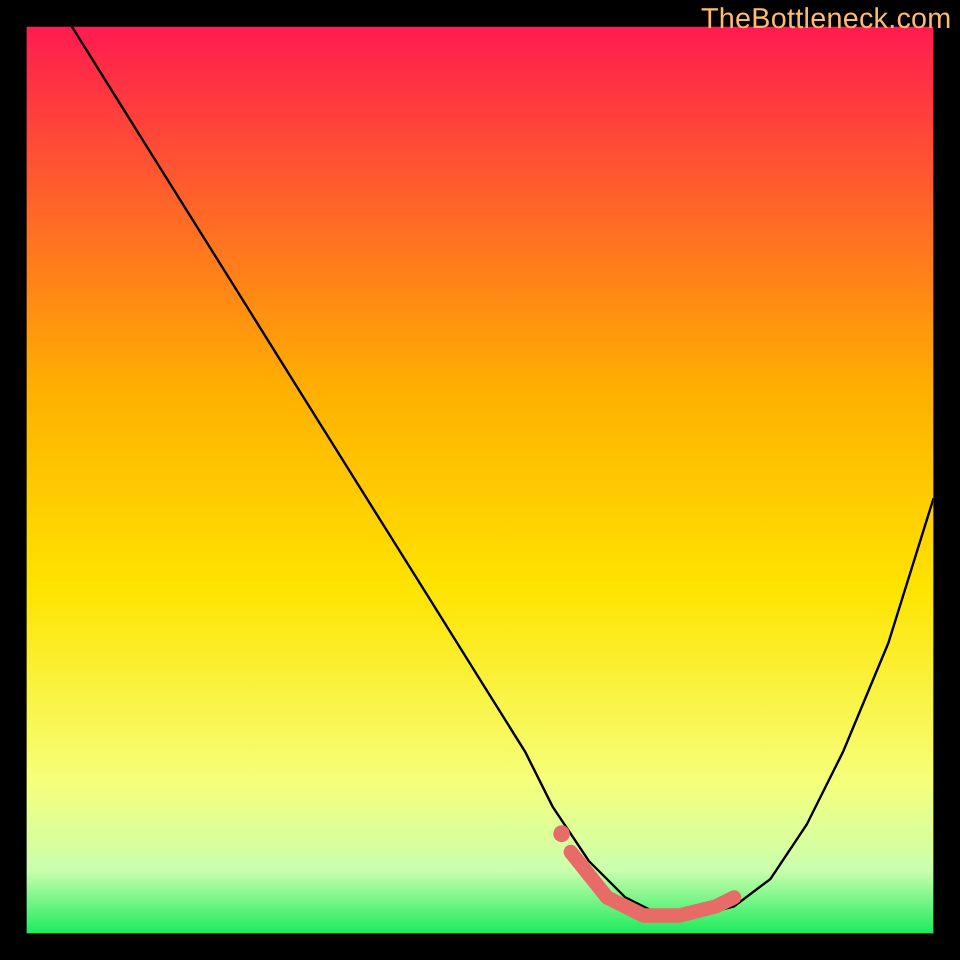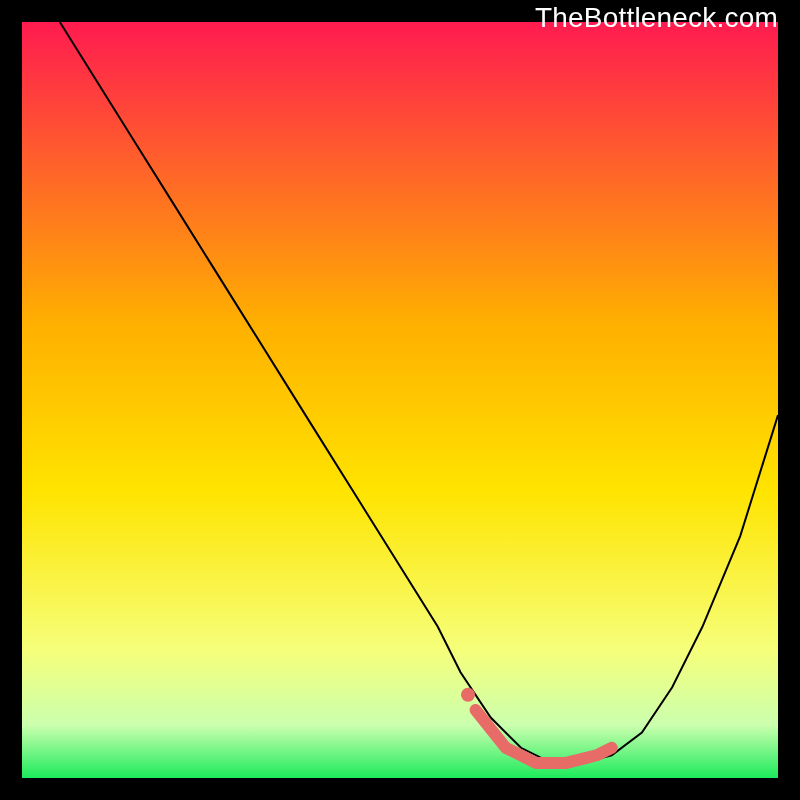--- a/index.html
+++ b/index.html
@@ -22,24 +22,24 @@
   .plot {
     position: absolute;
     left: 0;
     top: 0;
     width: 756px;
     height: 756px;
   }
   .watermark {
     position: absolute;
     top: 2px;
-    right: 22px;
-    font-size: 28px;
+    right: 7px;
+    font-size: 24px;
     font-weight: 500;
-    color: #ffffff;
+    color: #fdba74;
     letter-spacing: 0.2px;
   }
 </style>
 </head>
 <body>
 
 <div class="frame">
   <svg class="plot" viewBox="0 0 756 756" preserveAspectRatio="none">
     <defs>
       <linearGradient id="bg-grad" x1="0" y1="0" x2="0" y2="1">

